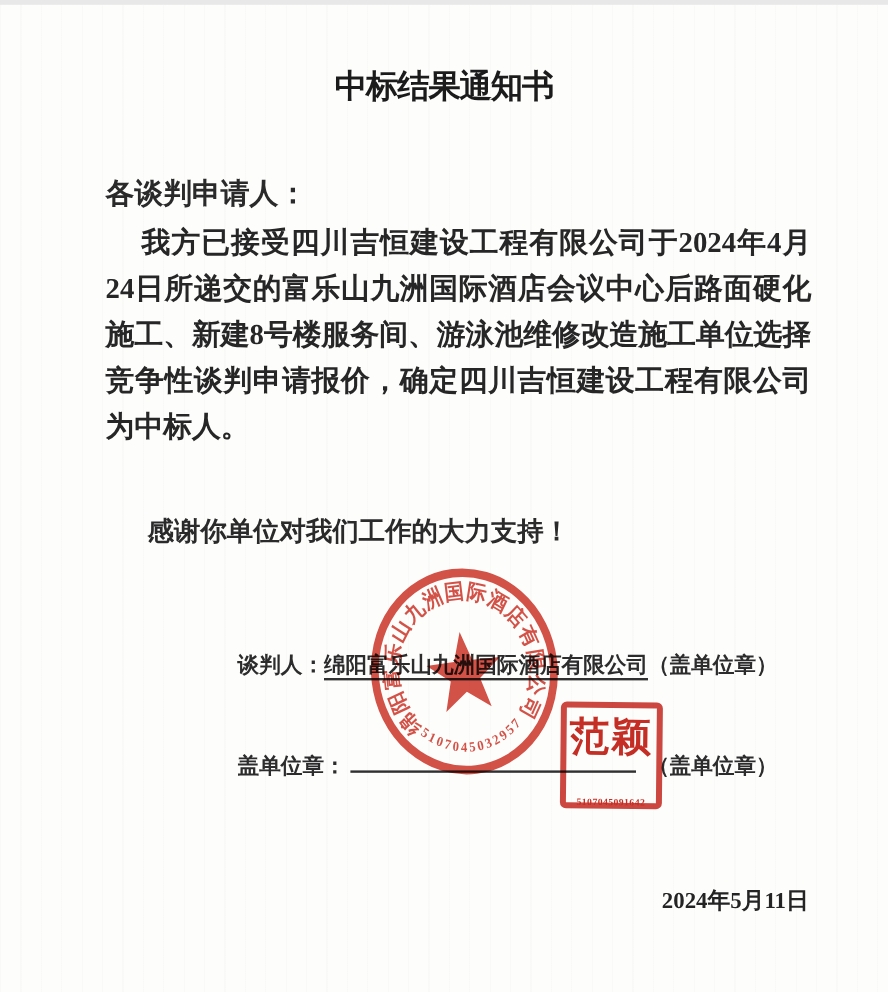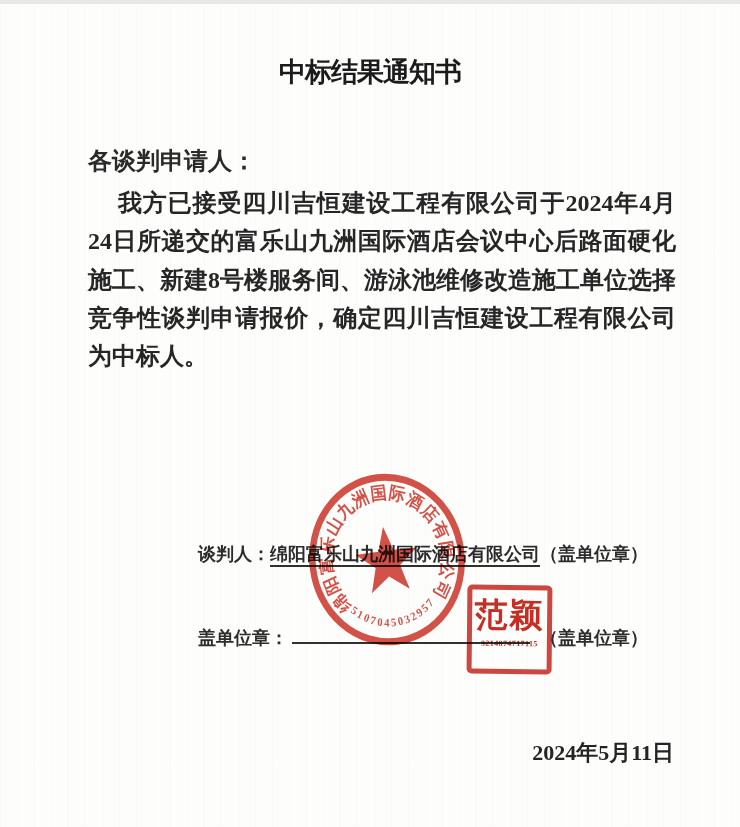--- a/index.html
+++ b/index.html
@@ -65,21 +65,21 @@
     display: inline-block;
     width: 238px;
     height: 1.05em;
     border-bottom: 2px solid #303030;
     margin: 0 10px 0 4px;
     vertical-align: baseline;
   }
   .date-line {
     position: absolute;
     top: 734px; right: 66px;
-    font-size: 22px;
+    font-size: 19px;
     font-weight: 600;
     color: #242424;
   }
   .round-seal {
     position: absolute;
     left: 306px; top: 466px;
     width: 162px; height: 179px;
     transform: rotate(-7deg);
     mix-blend-mode: multiply;
     opacity: 0.88;
@@ -93,20 +93,21 @@
     border: 5px solid rgba(199,46,36,0.88);
     border-radius: 5px;
     display: flex;
     flex-direction: column;
     align-items: center;
     justify-content: flex-start;
     mix-blend-mode: multiply;
     transform: rotate(0.6deg);
     color: #c72e24;
     z-index: 6;
+    gap: 25px;
   }
   .square-seal-name {
     margin-top: 9px;
     font-size: 33px;
     font-weight: 700;
     line-height: 1;
     letter-spacing: 2px;
   }
   .square-seal-number {
     margin-top: 8px;
@@ -120,20 +121,21 @@
 <body>
 
 <div class="page">
 
   <div class="doc-title">中标结果通知书</div>
 
   <div class="salutation">各谈判申请人：</div>
 
   <div class="body-paragraph">我方已接受四川吉恒建设工程有限公司于2024年4月24日所递交的富乐山九洲国际酒店会议中心后路面硬化施工、新建8号楼服务间、游泳池维修改造施工单位选择竞争性谈判申请报价，确定四川吉恒建设工程有限公司为中标人。</div>
 
+  <div class="thanks-line">感谢你单位对我们工作的大力支持！</div>
 
   <div class="sig-line sig-negotiator">
     <span>谈判人：</span><span class="underlined-name">绵阳富乐山九洲国际酒店有限公司</span><span>（盖单位章）</span>
   </div>
 
   <div class="sig-line sig-legalrep">
     <span>盖单位章：</span><span class="blank-underline"></span><span>（盖单位章）</span>
   </div>
 
   <svg class="round-seal" viewBox="0 0 200 200" preserveAspectRatio="none">
@@ -144,18 +146,18 @@
       <textPath href="#sealArcTop" startOffset="50%" text-anchor="middle">绵阳富乐山九洲国际酒店有限公司</textPath>
     </text>
     <path id="sealArcBottom" d="M 38.6 143 A 75 75 0 0 0 161.4 143" fill="none"></path>
     <text font-size="13" font-weight="bold" fill="#d03a2e" letter-spacing="2.5">
       <textPath href="#sealArcBottom" startOffset="50%" text-anchor="middle">5107045032957</textPath>
     </text>
   </svg>
 
   <div class="square-seal">
     <div class="square-seal-name">范颖</div>
-    <div class="square-seal-number">9214874717115</div>
+    <div class="square-seal-number">5107045091642</div>
   </div>
 
   <div class="date-line">2024年5月11日</div>
 
 </div>
 
 </body></html>

